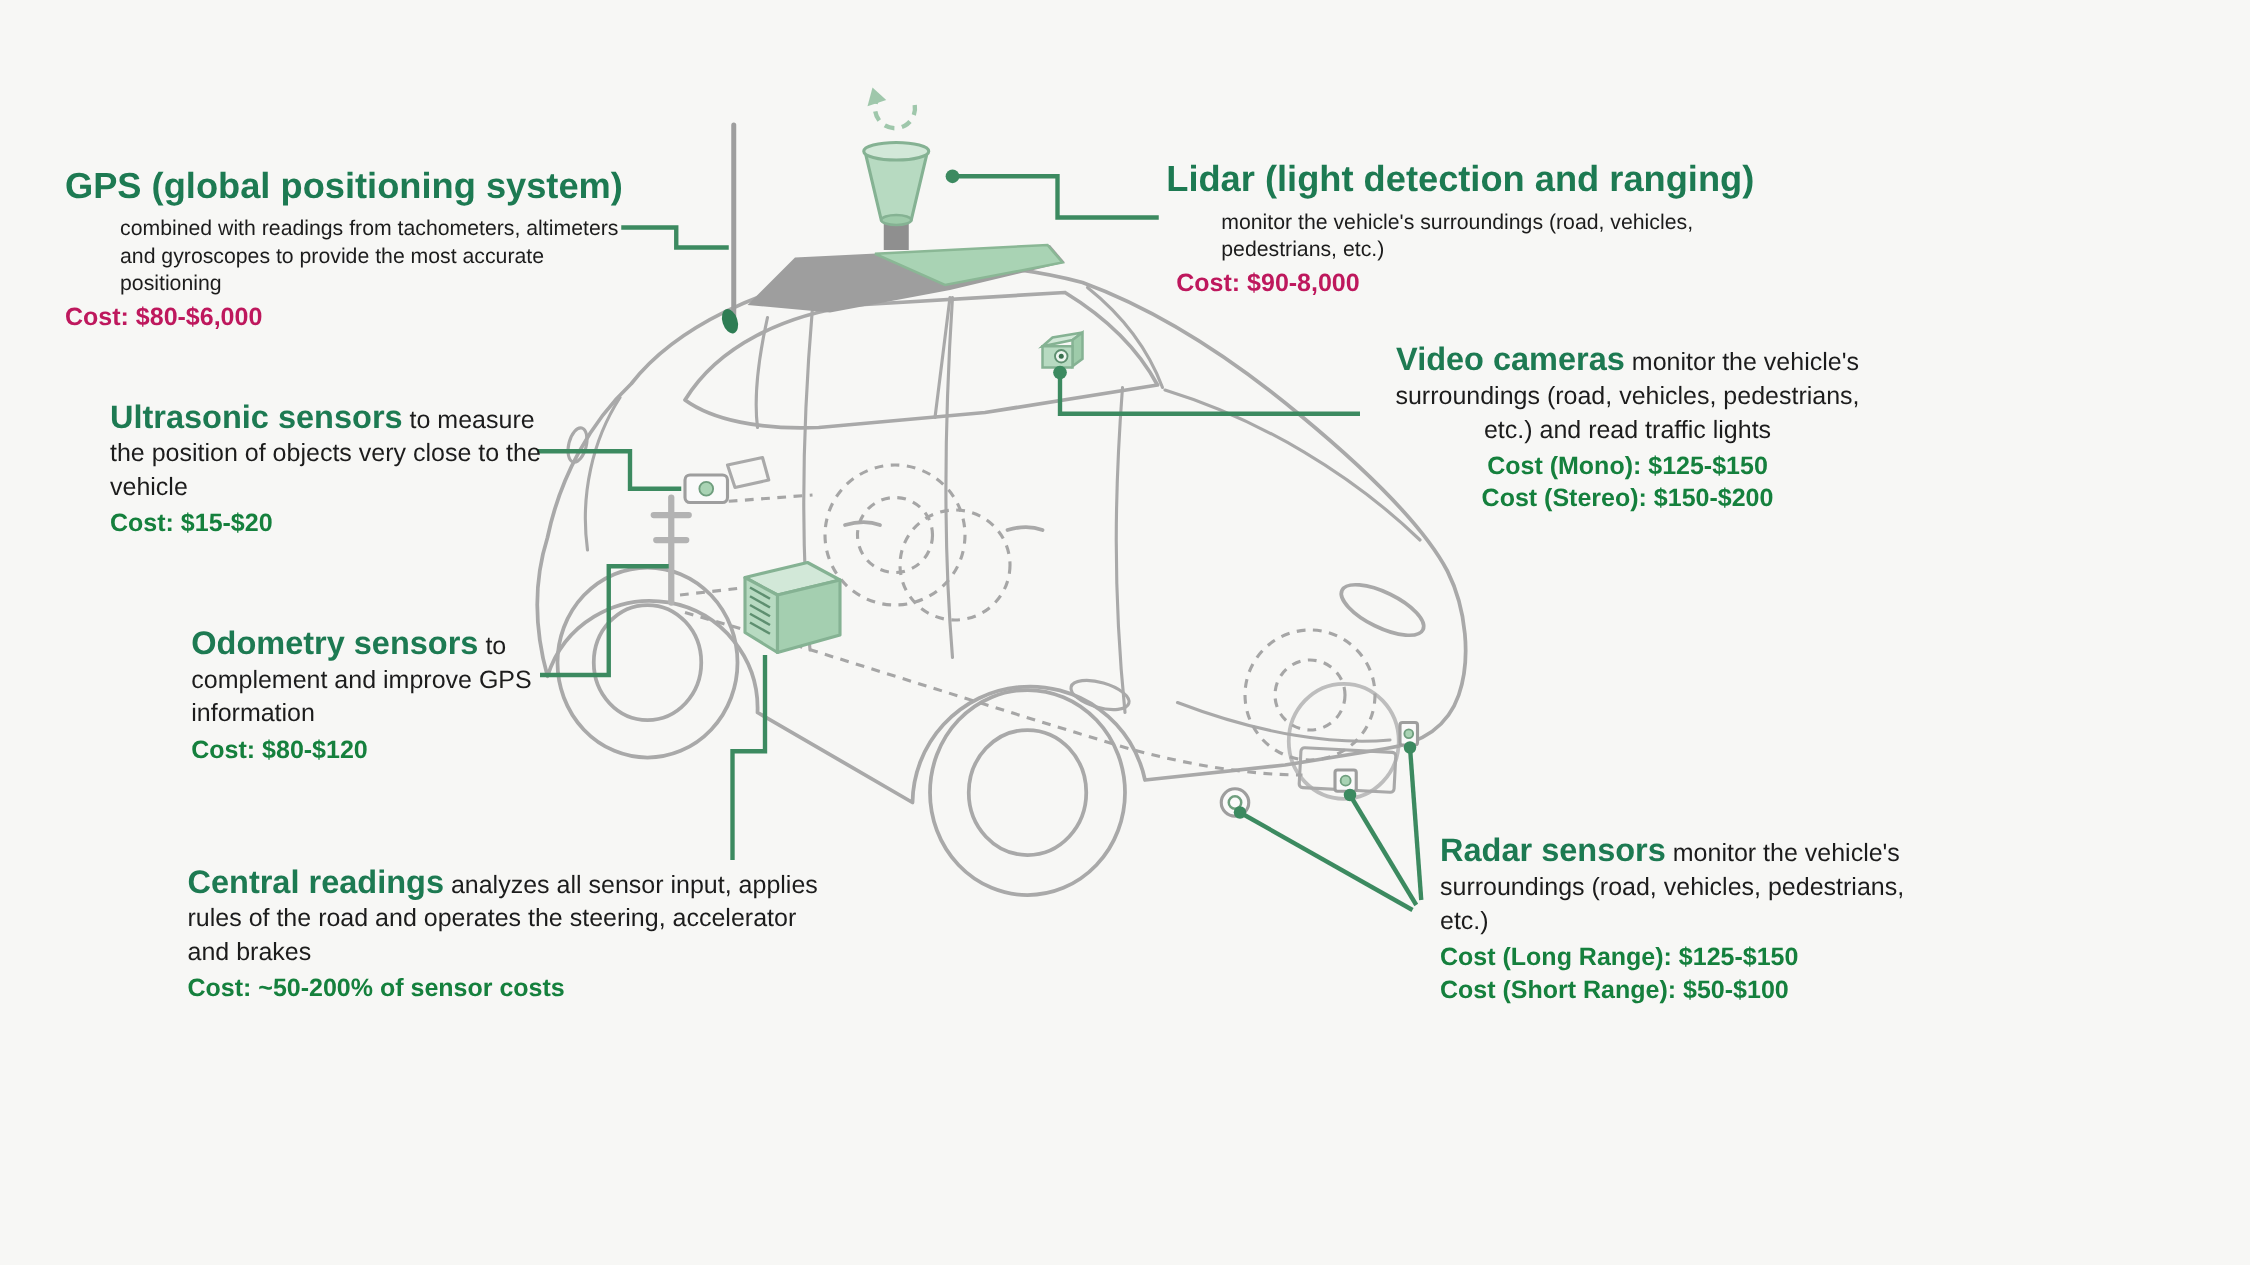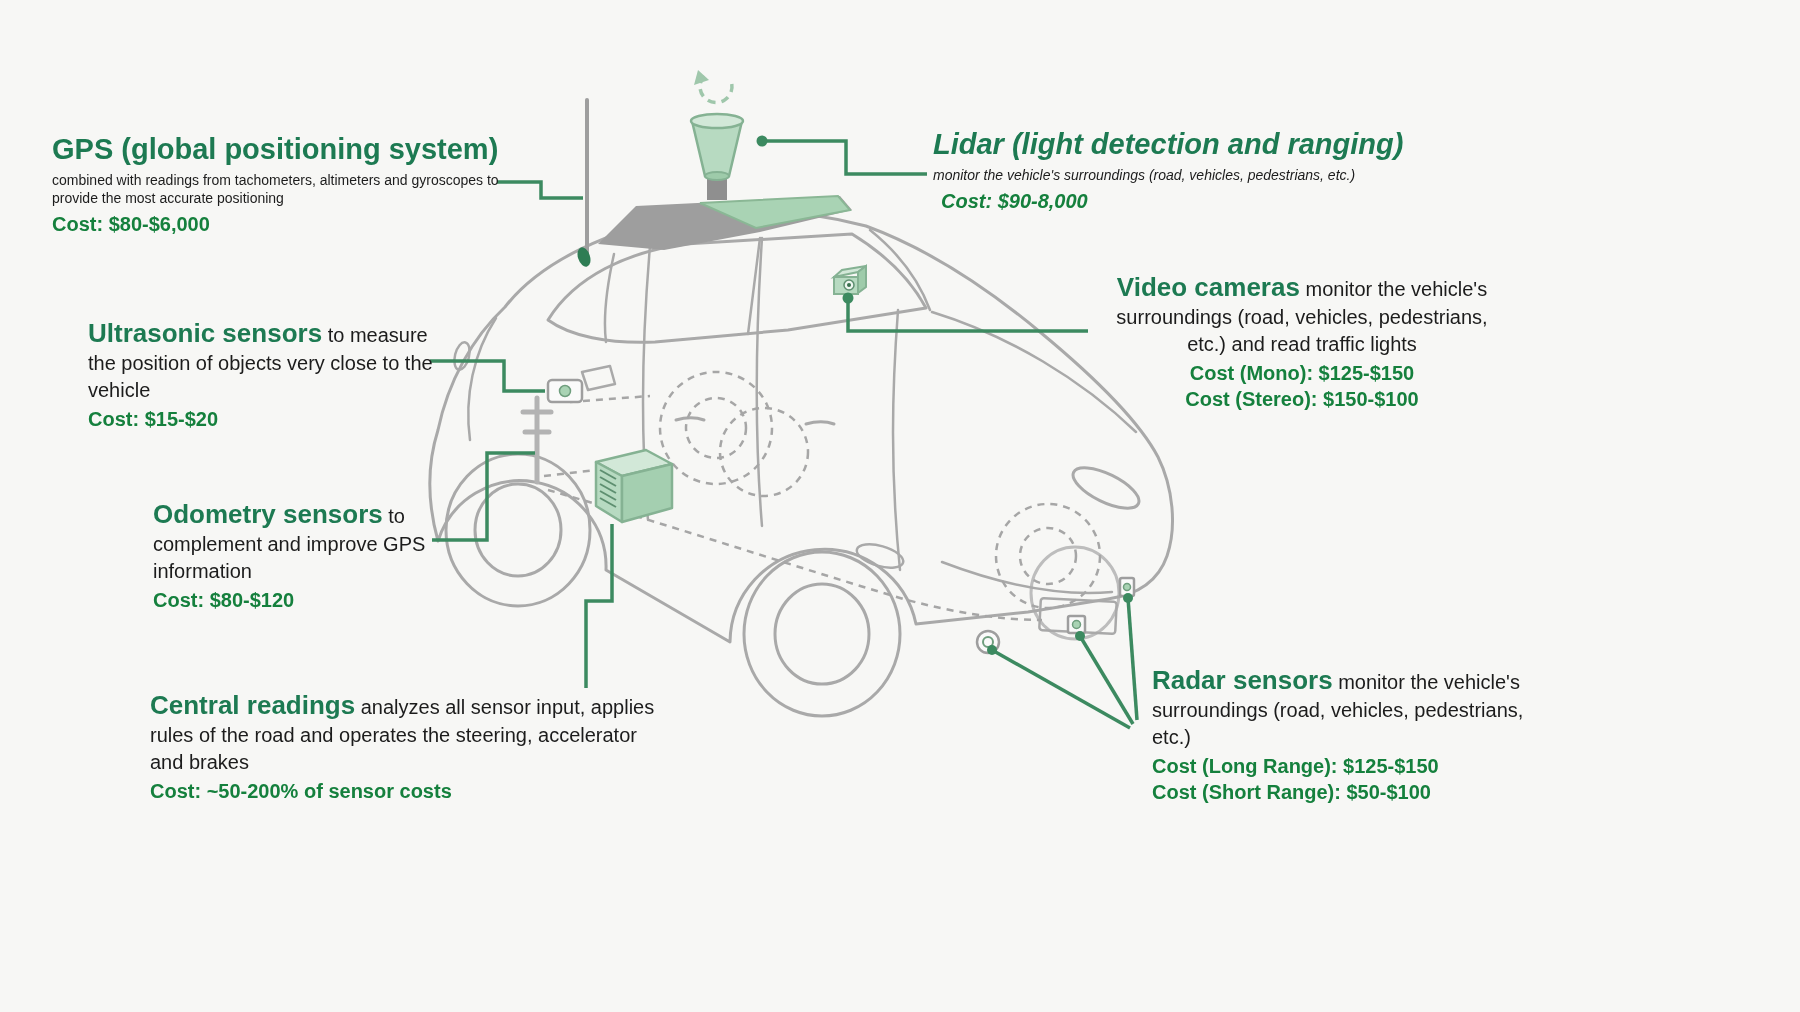--- a/index.html
+++ b/index.html
@@ -10,24 +10,24 @@
     color:#1c1c1c;
     position:relative;
     overflow:hidden;
   }
   .stage { position:absolute; inset:0; width:1800px; height:892px; }
   svg.car { position:absolute; left:0; top:0; }
   .label-block { position:absolute; }
   .title { color:#1d7a52; font-weight:700; }
   .t-lg { font-size:29px; line-height:1.15; margin-bottom:6px; display:block; }
   .t-md { font-size:26px; }
-  .desc { font-size:14px; line-height:1.28; color:#1c1c1c; }
+  .desc { font-size:17px; line-height:1.28; color:#1c1c1c;margin-left:44px; }
   .runin { font-size:20px; line-height:1.32; color:#1c1c1c; }
   .cost { font-size:20px; font-weight:700; line-height:1.3; margin-top:3px; }
-  .cost.green { color:#15803d; }
+  .cost.green { color:#be185d; }
   .cost.orange { color:#15803d; }
   .indent { padding-left:8px; }
 </style>
 </head>
 <body>
 
 <div class="stage">
 
   <svg class="car" width="1800" height="1012" viewBox="0 0 1800 1012">
 
@@ -170,32 +170,32 @@
     <div class="cost orange">Cost: $80-$120</div>
   </div>
 
   <div class="label-block" style="left:150px; top:688px; width:505px;">
     <p class="runin">
       <span class="title t-md">Central readings</span><span> analyzes all sensor input, applies rules of the road and operates the steering, accelerator and brakes</span>
     </p>
     <div class="cost orange">Cost: ~50-200% of sensor costs</div>
   </div>
 
-  <div class="label-block" style="left:933px; top:128px; width:485px;font-style:italic;">
+  <div class="label-block" style="left:933px; top:128px; width:485px;">
     <span class="title t-lg">Lidar (light detection and ranging)</span>
     <div class="desc">monitor the vehicle's surroundings (road, vehicles, pedestrians, etc.)</div>
     <div class="cost green indent">Cost: $90-8,000</div>
   </div>
 
   <div class="label-block" style="left:1097px; top:270px; width:410px;text-align:center;">
     <p class="runin">
       <span class="title t-md">Video cameras</span><span> monitor the vehicle's surroundings (road, vehicles, pedestrians, etc.) and read traffic lights</span>
     </p>
     <div class="cost orange">Cost (Mono): $125-$150</div>
-    <div class="cost orange" style="margin-top:0;">Cost (Stereo): $150-$100</div>
+    <div class="cost orange" style="margin-top:0;">Cost (Stereo): $150-$200</div>
   </div>
 
   <div class="label-block" style="left:1152px; top:663px; width:385px;">
     <p class="runin">
       <span class="title t-md">Radar sensors</span><span> monitor the vehicle's surroundings (road, vehicles, pedestrians, etc.)</span>
     </p>
     <div class="cost orange">Cost (Long Range): $125-$150</div>
     <div class="cost orange" style="margin-top:0;">Cost (Short Range): $50-$100</div>
   </div>
 

